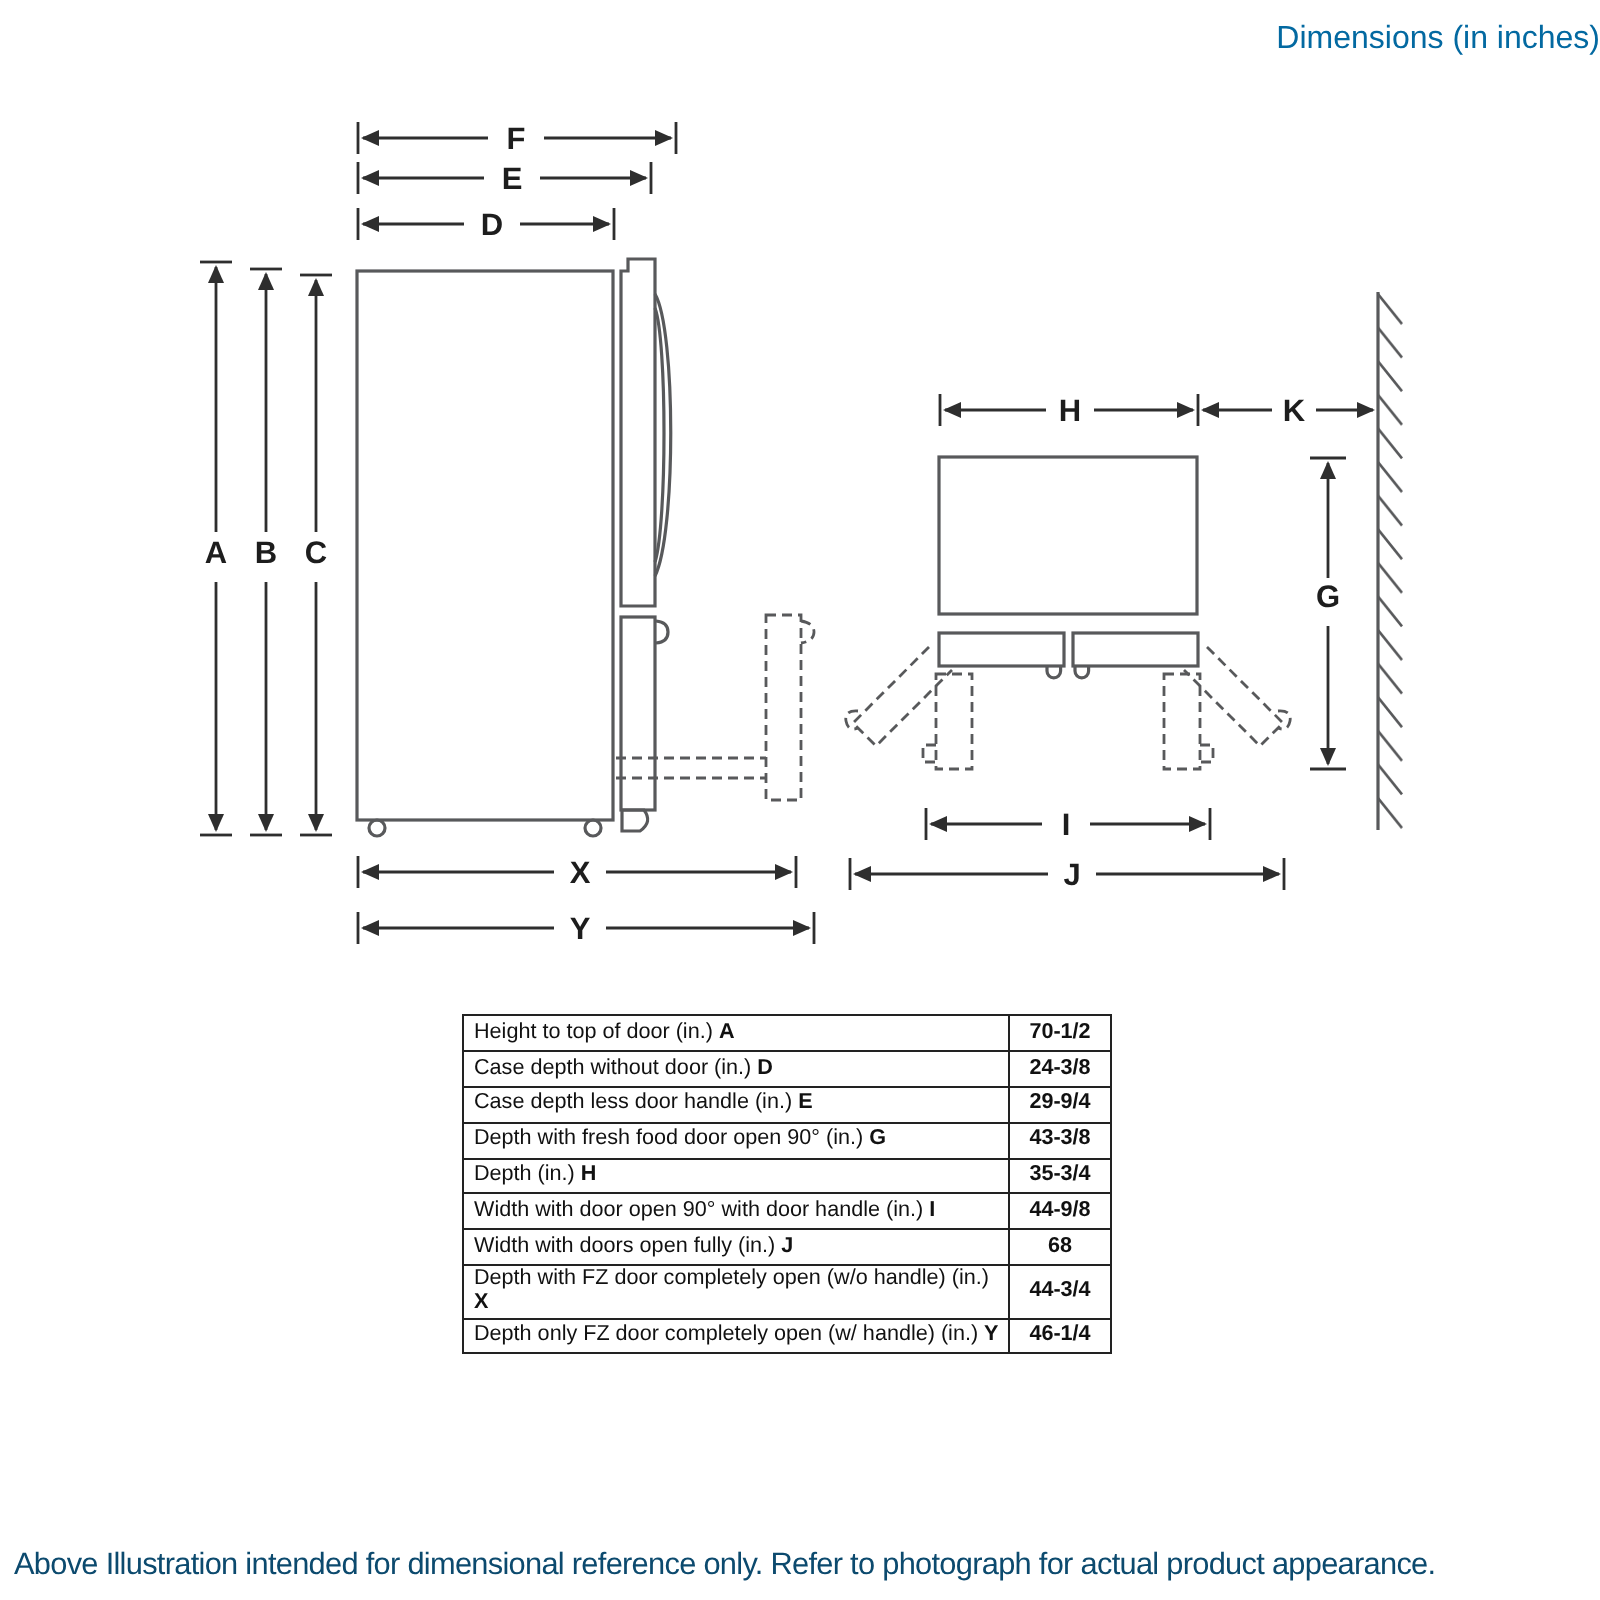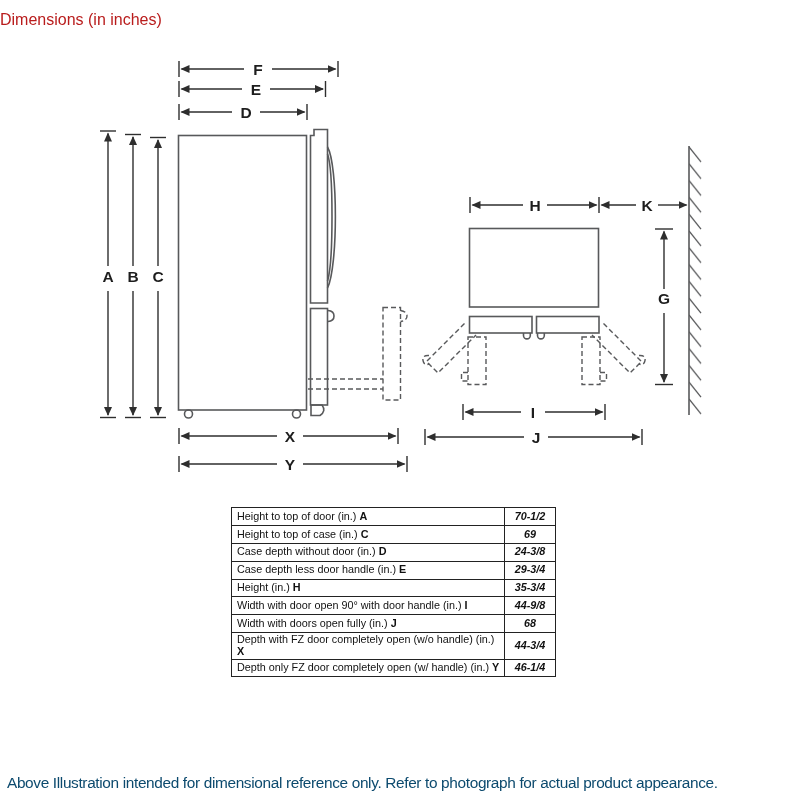--- a/index.html
+++ b/index.html
@@ -1,34 +1,34 @@
 <!DOCTYPE html>
 <html><head>
 <meta charset="utf-8">
 <style>
   html,body{margin:0;padding:0;background:#fff;}
   body{position:relative;width:800px;height:800px;overflow:hidden;
        font-family:"Liberation Sans",sans-serif;}
-  .title{position:absolute;top:11px;left:0;width:100%;text-align:left;
-         font-size:16px;color:#b91c1c;}
+  .title{position:absolute;top:11px;left:0;width:100%;text-align:right;
+         font-size:16px;color:#0369a1;}
   .footer{position:absolute;left:7px;top:774px;width:792px;
           font-size:15.4px;letter-spacing:-0.35px;color:#0c4a6e;white-space:nowrap;}
   svg{position:absolute;left:0;top:0;}
   .outline{fill:none;stroke:#58595b;stroke-width:1.6;}
   .dash{fill:none;stroke:#58595b;stroke-width:1.4;stroke-dasharray:5 3;}
   .dim{fill:none;stroke:#2e2e2e;stroke-width:1.4;}
   .dimlbl{fill:#1d1d1d;stroke:none;font-family:"Liberation Sans",sans-serif;
           font-weight:bold;font-size:15.5px;text-anchor:middle;}
   .dim-table{position:absolute;left:231px;top:507px;border-collapse:collapse;
              table-layout:fixed;background:#fff;color:#111;
              font-family:"Liberation Sans",sans-serif;font-size:10.8px;line-height:1.08;}
   .dim-table td{border:1.5px solid #222;padding:0;margin-top:24px;}
   .dim-table td.lbl{width:263px;padding:1px 4px 1px 5px;}
   .dim-table td.lbl span{white-space:pre-line;}
-  .dim-table td.val{width:50px;text-align:center;font-weight:bold;font-style:italic;}
+  .dim-table td.val{width:50px;text-align:center;font-weight:bold;}
   .dim-table tr{height:17.9px;}
   .dim-table tr:nth-child(11){height:31px;}
   .dim-table tr:nth-child(12),.dim-table tr:nth-child(13){height:24.5px;}
 </style>
 </head>
 <body>
 
 <div class="title">Dimensions (in inches)</div>
 
 <svg width="800" height="500" viewBox="0 0 800 500">
@@ -179,33 +179,33 @@
   </g>
 </svg>
 
 <table class="dim-table">
   <tbody>
       <tr>
         <td class="lbl"><span>Height to top of door (in.) </span><b>A</b></td>
         <td class="val">70-1/2</td>
       </tr>
       <tr>
-        <td class="lbl"><span>Height to top of case (in.) </span><b>C</b></td>
-        <td class="val">69</td>
-      </tr>
-      <tr>
         <td class="lbl"><span>Case depth without door (in.) </span><b>D</b></td>
         <td class="val">24-3/8</td>
       </tr>
       <tr>
         <td class="lbl"><span>Case depth less door handle (in.) </span><b>E</b></td>
-        <td class="val">29-3/4</td>
-      </tr>
-      <tr>
-        <td class="lbl"><span>Height (in.) </span><b>H</b></td>
+        <td class="val">29-9/4</td>
+      </tr>
+      <tr>
+        <td class="lbl"><span>Depth with fresh food door open 90° (in.) </span><b>G</b></td>
+        <td class="val">43-3/8</td>
+      </tr>
+      <tr>
+        <td class="lbl"><span>Depth (in.) </span><b>H</b></td>
         <td class="val">35-3/4</td>
       </tr>
       <tr>
         <td class="lbl"><span>Width with door open 90° with door handle (in.) </span><b>I</b></td>
         <td class="val">44-9/8</td>
       </tr>
       <tr>
         <td class="lbl"><span>Width with doors open fully (in.) </span><b>J</b></td>
         <td class="val">68</td>
       </tr>

